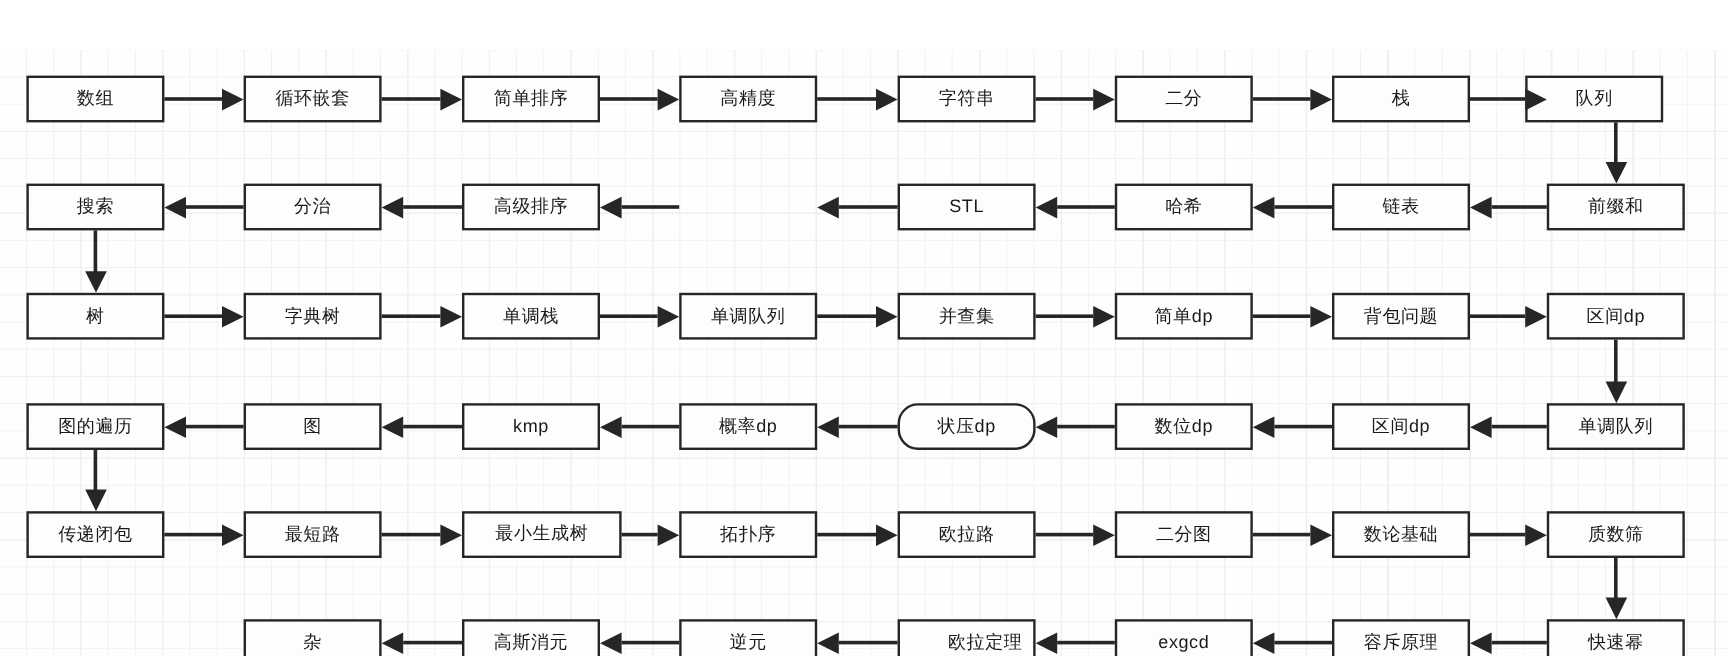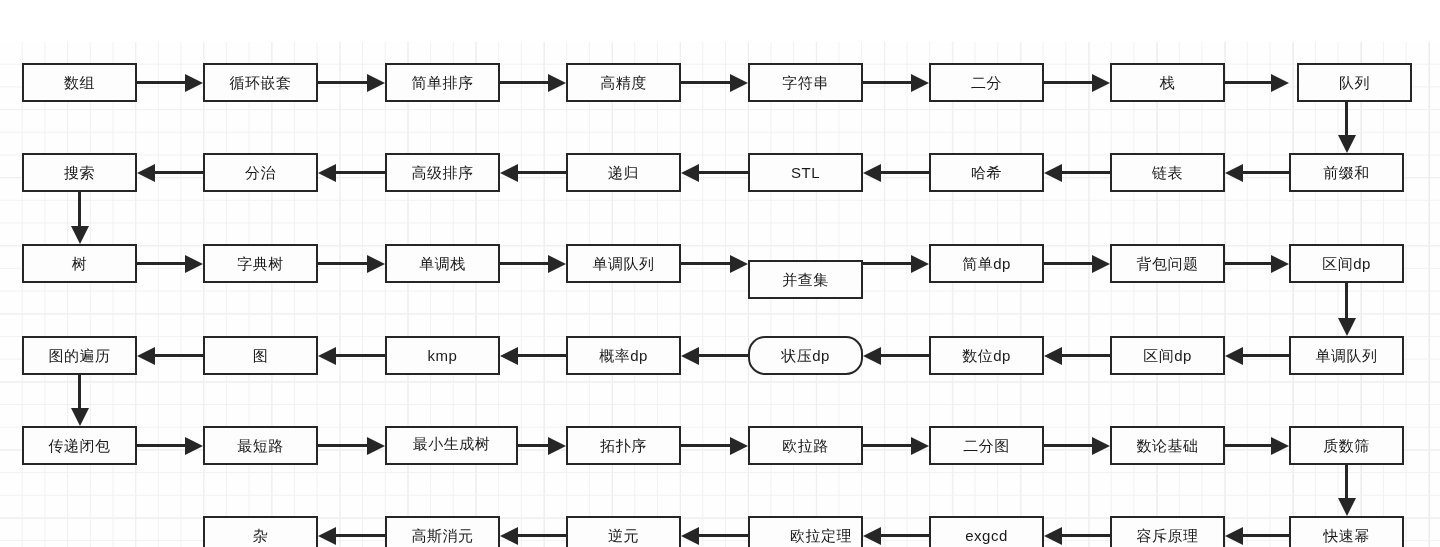--- a/index.html
+++ b/index.html
@@ -97,21 +97,21 @@
 
 <div id="canvas">
 
   <div class="node" style="left:22px;  top:21px;">数组</div>
   <div class="node" style="left:203px; top:21px;">循环嵌套</div>
   <div class="node" style="left:385px; top:21px;">简单排序</div>
   <div class="node" style="left:566px; top:21px;">高精度</div>
   <div class="node" style="left:748px; top:21px;">字符串</div>
   <div class="node" style="left:929px; top:21px;">二分</div>
   <div class="node" style="left:1110px;top:21px;">栈</div>
-  <div class="node" style="left:1297px;top:21px;text-align:center;">队列</div>
+  <div class="node" style="left:1271px;top:21px;text-align:center;">队列</div>
 
   <div class="edge" style="left:137px; top:39px; width:66px; height:18px;">
     <div class="shaft-h" style="width:48px;"></div>
       <div class="arrowhead right" style="left:48px; top:-7px;"></div>
   </div>
   <div class="edge" style="left:318px; top:39px; width:67px; height:18px;">
     <div class="shaft-h" style="width:49px;"></div>
       <div class="arrowhead right" style="left:49px; top:-7px;"></div>
   </div>
   <div class="edge" style="left:500px; top:39px; width:66px; height:18px;">
@@ -136,21 +136,20 @@
   </div>
 
   <div class="edge" style="left:1345px; top:60px; width:18px; height:51px;">
     <div class="shaft-v" style="height:35px;"></div>
       <div class="arrowhead down" style="left:-7px; top:33px;"></div>
   </div>
 
   <div class="node" style="left:22px;  top:111px;">搜索</div>
   <div class="node" style="left:203px; top:111px;">分治</div>
   <div class="node" style="left:385px; top:111px;">高级排序</div>
-  <div class="node" style="left:566px; top:111px;">递归</div>
   <div class="node" style="left:748px; top:111px;">STL</div>
   <div class="node" style="left:929px; top:111px;">哈希</div>
   <div class="node" style="left:1110px;top:111px;">链表</div>
   <div class="node" style="left:1289px;top:111px;">前缀和</div>
 
   <div class="edge" style="left:137px; top:129px; width:66px; height:18px;">
     <div class="arrowhead left" style="left:0px; top:-7px;"></div>
       <div class="shaft-h" style="left:18px; width:48px;"></div>
   </div>
   <div class="edge" style="left:318px; top:129px; width:67px; height:18px;">
@@ -180,21 +179,21 @@
 
   <div class="edge" style="left:78px; top:150px; width:18px; height:52px;">
     <div class="shaft-v" style="height:36px;"></div>
       <div class="arrowhead down" style="left:-7px; top:34px;"></div>
   </div>
 
   <div class="node" style="left:22px;  top:202px;">树</div>
   <div class="node" style="left:203px; top:202px;">字典树</div>
   <div class="node" style="left:385px; top:202px;">单调栈</div>
   <div class="node" style="left:566px; top:202px;">单调队列</div>
-  <div class="node" style="left:748px; top:218px;text-align:right;">并查集</div>
+  <div class="node" style="left:748px; top:202px;text-align:right;">并查集</div>
   <div class="node" style="left:929px; top:202px;">简单dp</div>
   <div class="node" style="left:1110px;top:202px;">背包问题</div>
   <div class="node" style="left:1289px;top:202px;">区间dp</div>
 
   <div class="edge" style="left:137px; top:220px; width:66px; height:18px;">
     <div class="shaft-h" style="width:48px;"></div>
       <div class="arrowhead right" style="left:48px; top:-7px;"></div>
   </div>
   <div class="edge" style="left:318px; top:220px; width:67px; height:18px;">
     <div class="shaft-h" style="width:49px;"></div>

